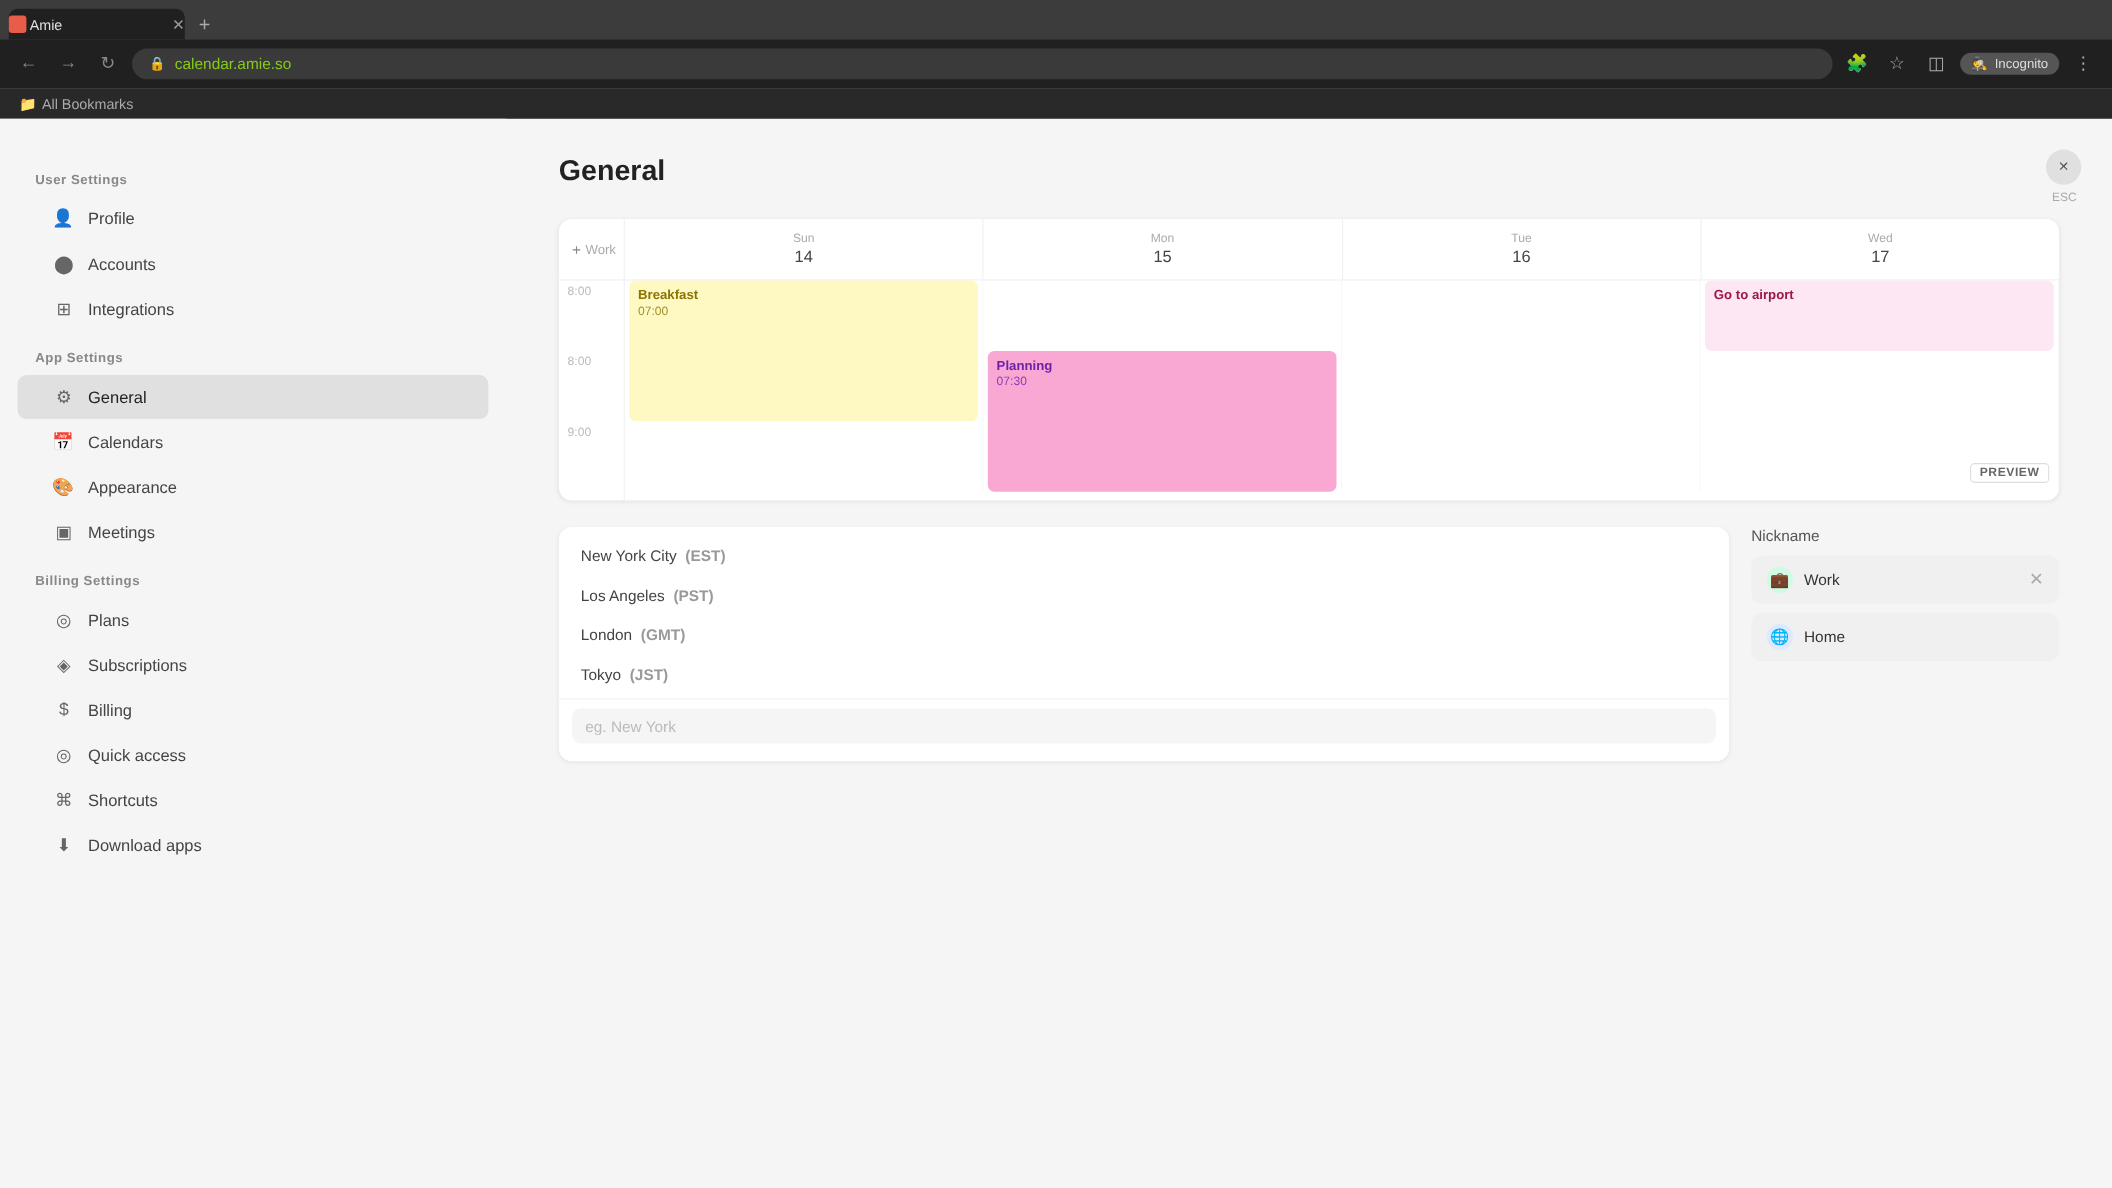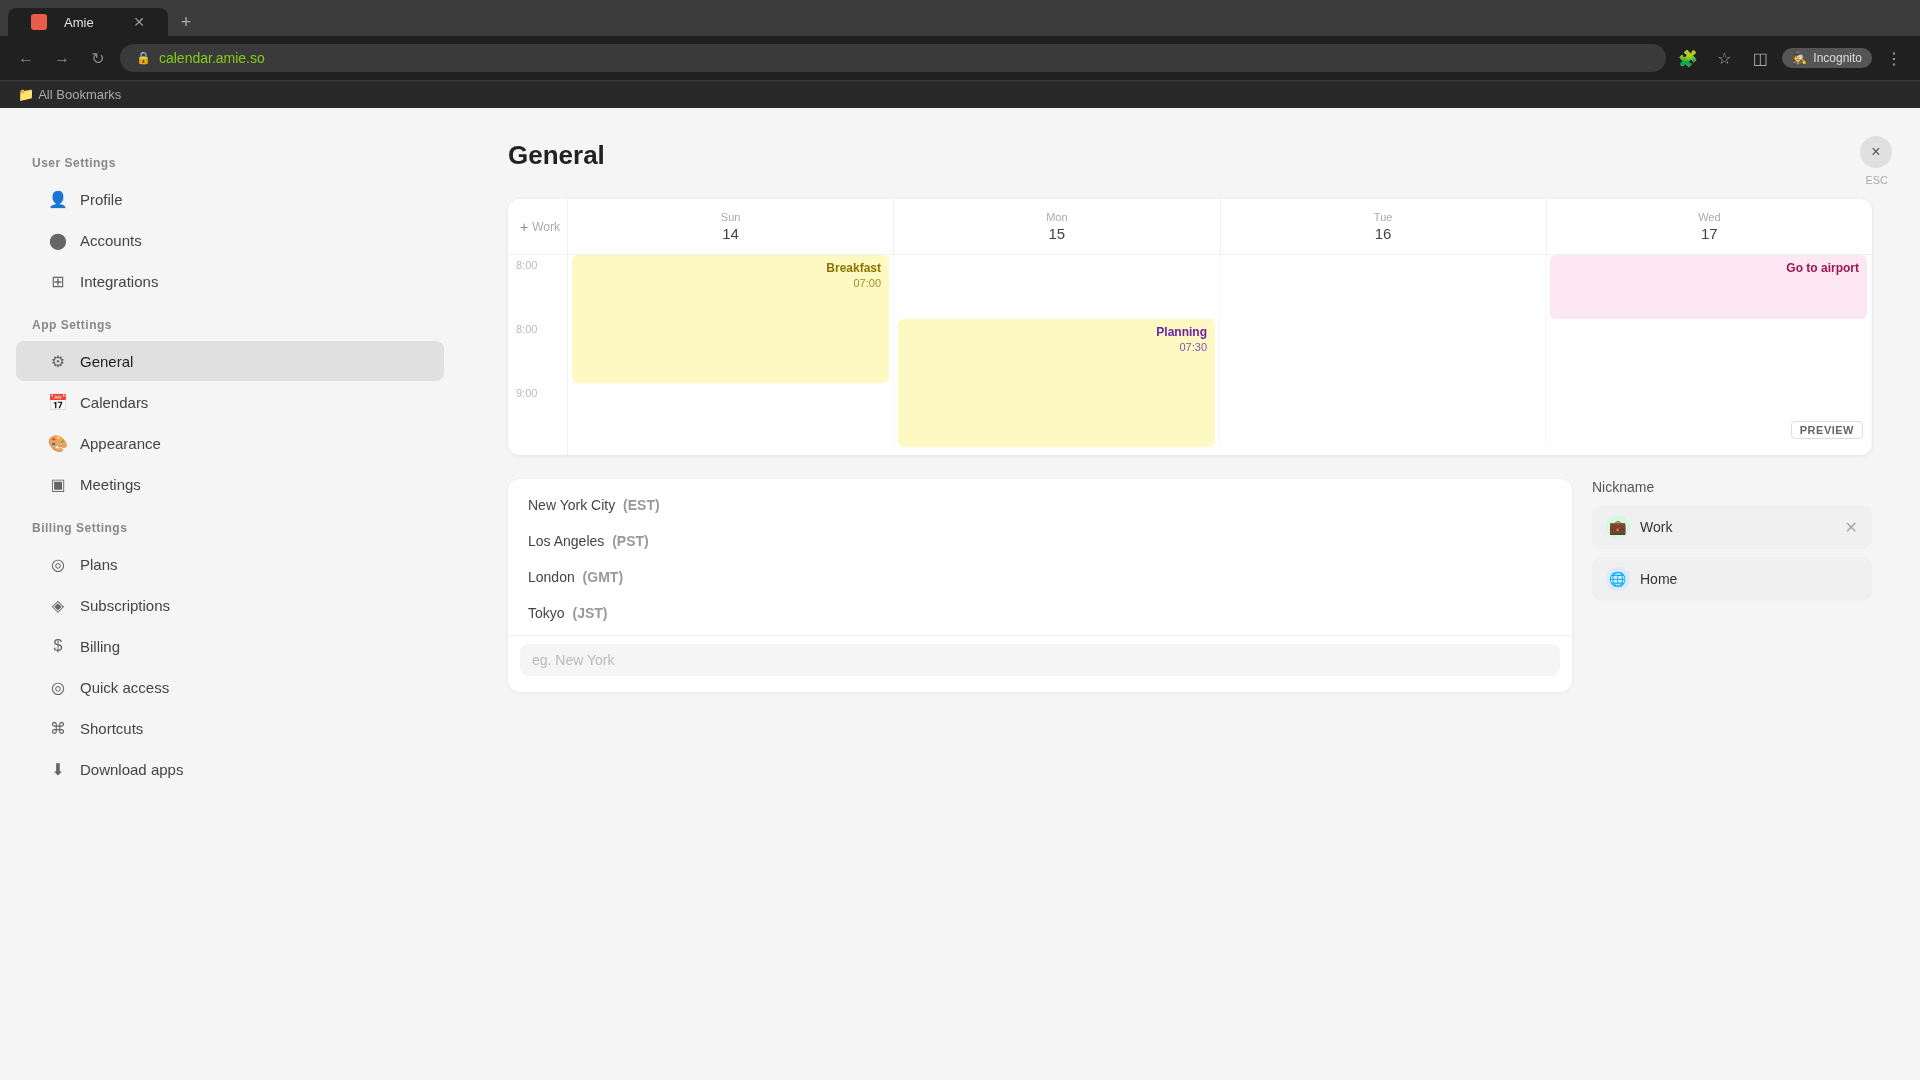--- a/index.html
+++ b/index.html
@@ -1,21 +1,21 @@
 <!DOCTYPE html>
 <html><head>
   <meta charset="utf-8">
   <style>
     * { margin: 0; padding: 0; box-sizing: border-box; }
     body { font-family: -apple-system, BlinkMacSystemFont, 'Segoe UI', sans-serif; background: #f0f0f0; width: 1920px; height: 1080px; overflow: hidden; }
 
     
     .browser-chrome { background: #3c3c3c; width: 100%; }
     .browser-tab-bar { display: flex; align-items: center; padding: 8px 8px 0; gap: 4px; }
-    .browser-tab { display: flex; align-items: center; background: #292929; border-radius: 8px 8px 0 0; padding: 6px 23px; gap: 17px; min-width: 160px; }
+    .browser-tab { display: flex; align-items: center; background: #292929; border-radius: 8px 8px 0 0; padding: 6px 0; gap: 3px; min-width: 160px; }
     .browser-tab.active { background: #202020; }
     .tab-favicon { width: 16px; height: 16px; background: #e85d4a; border-radius: 3px; display: flex; align-items: center; justify-content: center; }
     .tab-title { color: #e0e0e0; font-size: 13px; flex: 1; }
     .tab-close { color: #999; font-size: 14px; cursor: pointer; }
     .tab-new { color: #aaa; font-size: 18px; cursor: pointer; width: 28px; height: 28px; display: flex; align-items: center; justify-content: center; }
 
     .browser-toolbar { background: #202020; display: flex; align-items: center; padding: 8px 12px; gap: 8px; }
     .nav-btn { color: #888; font-size: 16px; cursor: pointer; width: 28px; height: 28px; display: flex; align-items: center; justify-content: center; border-radius: 50%; }
     .address-bar { flex: 1; background: #3a3a3a; border-radius: 20px; padding: 6px 16px; color: #ddd; font-size: 14px; display: flex; align-items: center; gap: 8px; }
     .address-icon { color: #888; font-size: 12px; }
@@ -52,25 +52,25 @@
     .cal-day { flex: 1; text-align: center; padding: 12px 8px; border-right: 1px solid #f0f0f0; }
     .cal-day:last-child { border-right: none; }
     .cal-day-name { font-size: 11px; color: #aaa; margin-bottom: 2px; }
     .cal-day-num { font-size: 15px; color: #444; font-weight: 500; }
     .cal-body { display: flex; position: relative; min-height: 200px; }
     .cal-times { width: 60px; min-width: 60px; border-right: 1px solid #f0f0f0; }
     .cal-time-slot { height: 64px; display: flex; align-items: flex-start; padding: 4px 8px; }
     .cal-time-label { font-size: 11px; color: #bbb; }
     .cal-columns { flex: 1; display: flex; }
     .cal-col { flex: 1; border-right: 1px solid #f8f8f8; position: relative; height: 192px; }
-    .cal-event { position: absolute; border-radius: 6px; padding: 6px 8px; font-size: 12px; text-align: right; }
+    .cal-event { position: absolute; border-radius: 6px; padding: 6px 8px; font-size: 12px; }
     .cal-event .event-title { font-weight: 600; margin-bottom: 2px; }
     .cal-event .event-time { font-size: 11px; opacity: 0.8; }
     .event-breakfast { background: #fef9c3; color: #8a7400; left: 4px; right: 4px; top: 0; height: 128px; }
-    .event-planning { background: #fef9c3; color: #6b21a8; left: 4px; right: 4px; top: 64px; height: 128px; }
+    .event-planning { background: #f9a8d4; color: #6b21a8; left: 4px; right: 4px; top: 64px; height: 128px; }
     .event-airport { background: #fce7f3; color: #9d174d; left: 4px; right: 4px; top: 0; height: 64px; }
     .preview-badge { position: absolute; bottom: 8px; right: 8px; background: white; border: 1px solid #ddd; border-radius: 4px; padding: 2px 8px; font-size: 11px; color: #666; font-weight: 600; letter-spacing: 0.5px; }
 
     
     .timezone-section { display: flex; gap: 20px; margin-bottom: 24px; }
     .timezone-list { flex: 1; background: white; border-radius: 12px; padding: 8px 0; box-shadow: 0 1px 4px rgba(0,0,0,0.06); }
     .timezone-item { padding: 10px 20px; font-size: 14px; color: #444; cursor: pointer; }
     .timezone-city { font-weight: 500; }
     .timezone-tz { color: #999; font-weight: 700; margin-left: 4px; }
     .timezone-input-row { padding: 8px 12px; border-top: 1px solid #f0f0f0; margin-top: 4px; }

